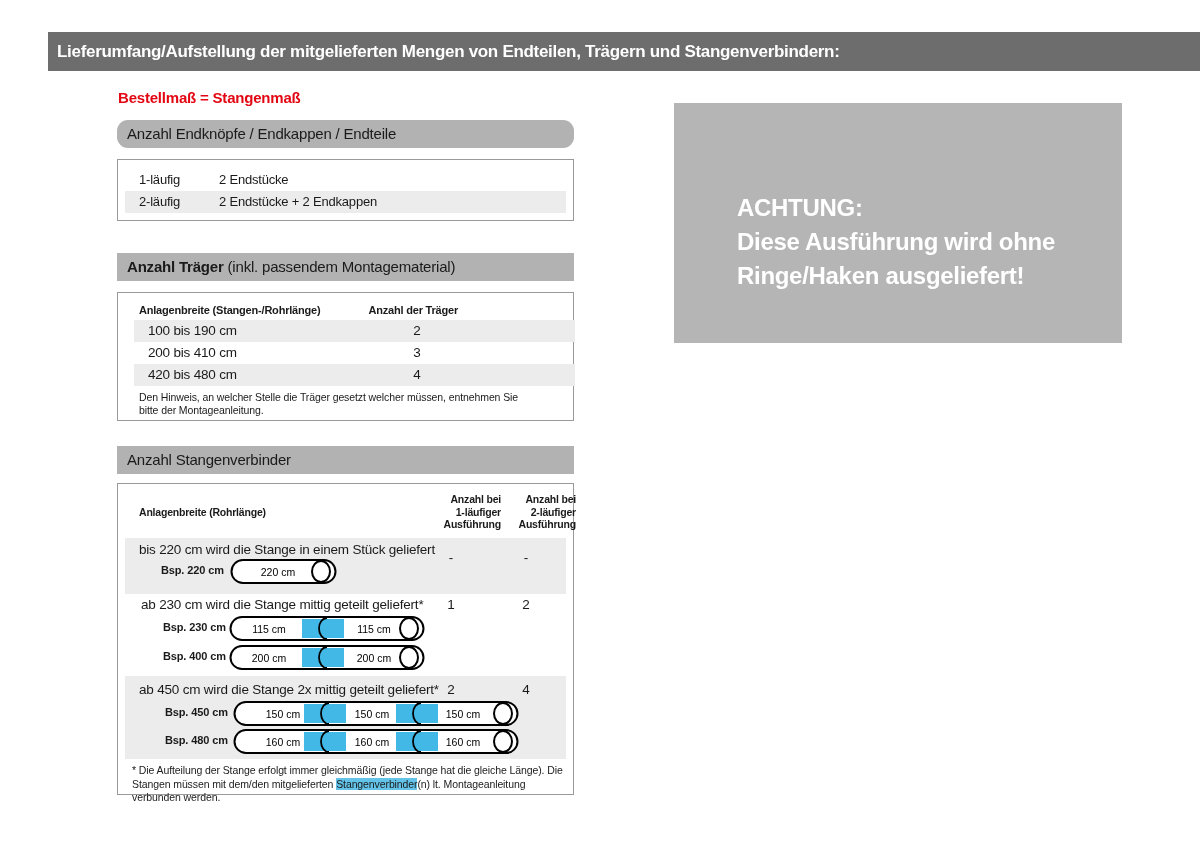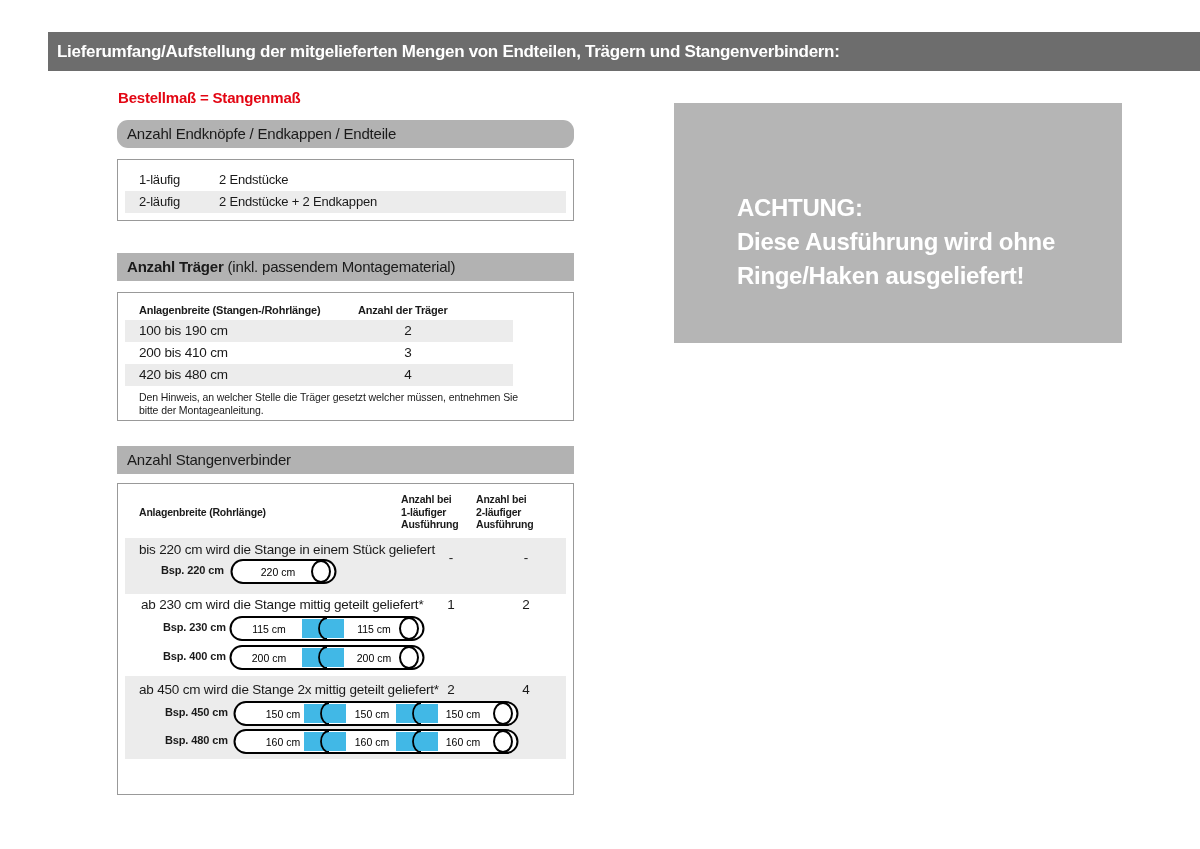--- a/index.html
+++ b/index.html
@@ -74,30 +74,30 @@
   #table2 { top: 292px; height: 129px; }
   #table3 { top: 483px; height: 312px; }
 
   .stripe {
     position: absolute;
     left: 7px;
     width: 441px;
     background: #ececec;
   }
   .colhead  { position: absolute; font-weight: bold; white-space: nowrap; letter-spacing: -0.2px; }
-  .center-col { text-align: left; }
+  .center-col { text-align: right; }
 
   
   .t1-row { position: absolute; left: 7px; width: 441px; height: 22px; line-height: 22px; }
   .t1-row .lbl { position: absolute; left: 14px; font-size: 13px; letter-spacing: -0.2px; }
   .t1-row .val { position: absolute; left: 94px; font-size: 13px; letter-spacing: -0.2px; }
 
   
   #table2 .colhead { font-size: 11px; }
-  .t2-row { position: absolute; left: 7px; width: 388px; height: 22px; line-height: 22px; }
+  .t2-row { position: absolute; left: 16px; width: 441px; height: 22px; line-height: 22px; }
   .t2-row .rng { position: absolute; left: 14px; font-size: 13.5px; letter-spacing: -0.2px; }
   .t2-row .cnt { position: absolute; left: 233px; width: 100px; text-align: center; font-size: 13.5px; }
   .note {
     position: absolute;
     font-size: 10.5px;
     line-height: 13px;
     letter-spacing: -0.1px;
     color: #1a1a1a;
   }
 
@@ -282,20 +282,21 @@
       <rect class="joint" x="71" y="4" width="42" height="19" fill="#41b8e6"></rect>
       <path class="seam" d="M 96 3 A 8 10.5 0 0 0 96 24"></path>
       <rect class="joint" x="163" y="4" width="42" height="19" fill="#41b8e6"></rect>
       <path class="seam" d="M 188 3 A 8 10.5 0 0 0 188 24"></path>
       <text x="50" y="17.5" text-anchor="middle">160 cm</text>
       <text x="139" y="17.5" text-anchor="middle">160 cm</text>
       <text x="230" y="17.5" text-anchor="middle">160 cm</text>
       <ellipse class="rod-end" cx="270" cy="13.5" rx="9" ry="10.5"></ellipse>
     </svg>
 
+    <div class="footnote"><span>* Die Aufteilung der Stange erfolgt immer gleichmäßig (jede Stange hat die gleiche Länge). Die Stangen müssen mit dem/den mitgelieferten </span><span class="hl">Stangenverbinder</span><span>(n) lt. Montageanleitung verbunden werden.</span></div>
   </div>
 
   <div class="notice">
     <div class="txt">
       <div>ACHTUNG:</div>
       <div>Diese Ausführung wird ohne</div>
       <div>Ringe/Haken ausgeliefert!</div>
     </div>
   </div>
 

